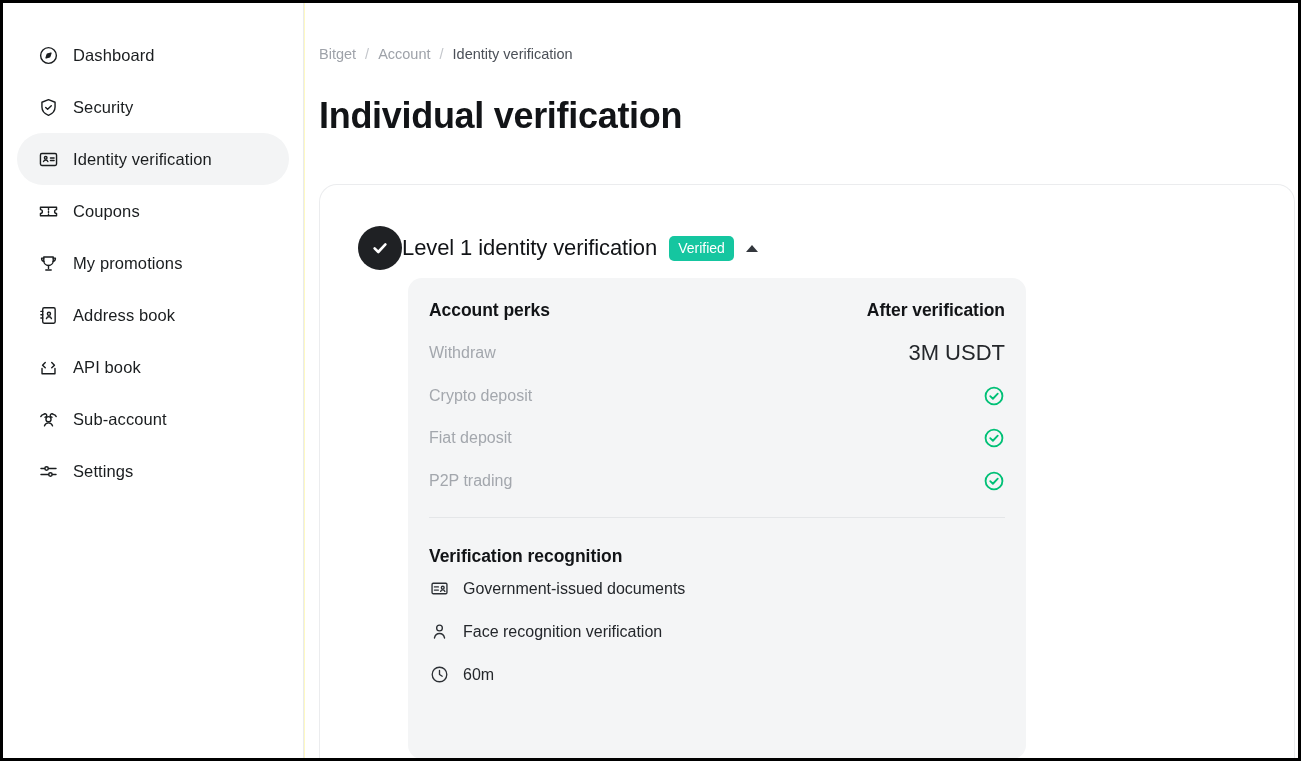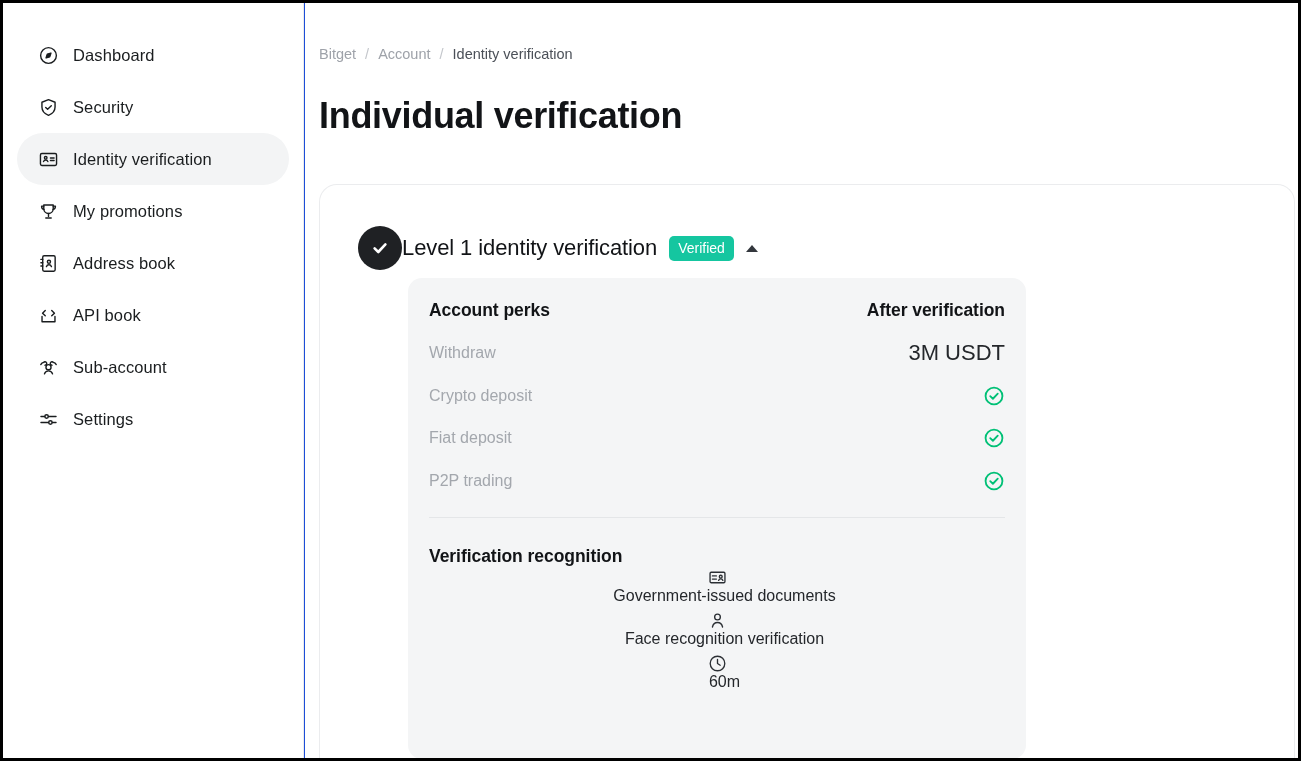--- a/index.html
+++ b/index.html
@@ -9,21 +9,21 @@
     height: 761px;
     overflow: hidden;
     background: #ffffff;
     font-family: "Liberation Sans", "DejaVu Sans", sans-serif;
   }
 
   #frame {
     position: relative;
     width: 1301px;
     height: 761px;
-    background: #1d4ed8;
+    background: #fef9c3;
     border: 3px solid #000000;
     overflow: hidden;
   }
 
   
   #sidebar {
     position: absolute;
     left: 0; top: 0;
     width: 301px;
     height: 755px;
@@ -211,21 +211,20 @@
     font-weight: 700;
     color: #121417;
     letter-spacing: -0.05px;
   }
 
   .req-row {
     display: flex;
     align-items: center;
     height: 43px;
     margin-left: 1px;
-    flex-direction: column;
   }
   .req-icon {
     width: 20px; height: 20px;
     flex: 0 0 20px;
     display: flex; align-items: center; justify-content: center;
     color: #2b2f34;
   }
   .req-icon svg { display: block; }
   .req-label {
     margin-left: 14px;
@@ -265,20 +264,29 @@
         <svg width="21" height="21" viewBox="0 0 24 24" fill="none" stroke="currentColor" stroke-width="1.6" stroke-linecap="round" stroke-linejoin="round">
           <rect x="2.8" y="5.2" width="18.4" height="13.6" rx="1.6"></rect>
           <path d="M6.3 14.4c.4-1.2 1.4-1.9 2.5-1.9s2.1.7 2.5 1.9"></path>
           <circle cx="8.8" cy="10.1" r="1.5"></circle>
           <path d="M14.2 10.2h4.2M14.2 13.2h4.2"></path>
         </svg>
       </span>
       <span class="nav-label">Identity verification</span>
     </div>
 
+    <div class="nav-item">
+      <span class="nav-icon">
+        <svg width="21" height="21" viewBox="0 0 24 24" fill="none" stroke="currentColor" stroke-width="1.6" stroke-linejoin="round">
+          <path d="M2.8 7.2h18.4v2.6a2.2 2.2 0 0 0 0 4.4v2.6H2.8v-2.6a2.2 2.2 0 0 0 0-4.4Z"></path>
+          <path d="M12 8.3v7.4" stroke-dasharray="1.6 1.8" stroke-linecap="round"></path>
+        </svg>
+      </span>
+      <span class="nav-label">Coupons</span>
+    </div>
 
     <div class="nav-item">
       <span class="nav-icon">
         <svg width="21" height="21" viewBox="0 0 24 24" fill="none" stroke="currentColor" stroke-width="1.6" stroke-linecap="round" stroke-linejoin="round">
           <path d="M6.6 4.6h10.8v4.2a5.4 5.4 0 0 1-10.8 0Z"></path>
           <path d="M6.6 5.9H4.1c0 2.3 1.1 3.5 2.7 3.7M17.4 5.9h2.5c0 2.3-1.1 3.5-2.7 3.7"></path>
           <path d="M12 14.2v3.4M8.9 19.4h6.2"></path>
         </svg>
       </span>
       <span class="nav-label">My promotions</span>

